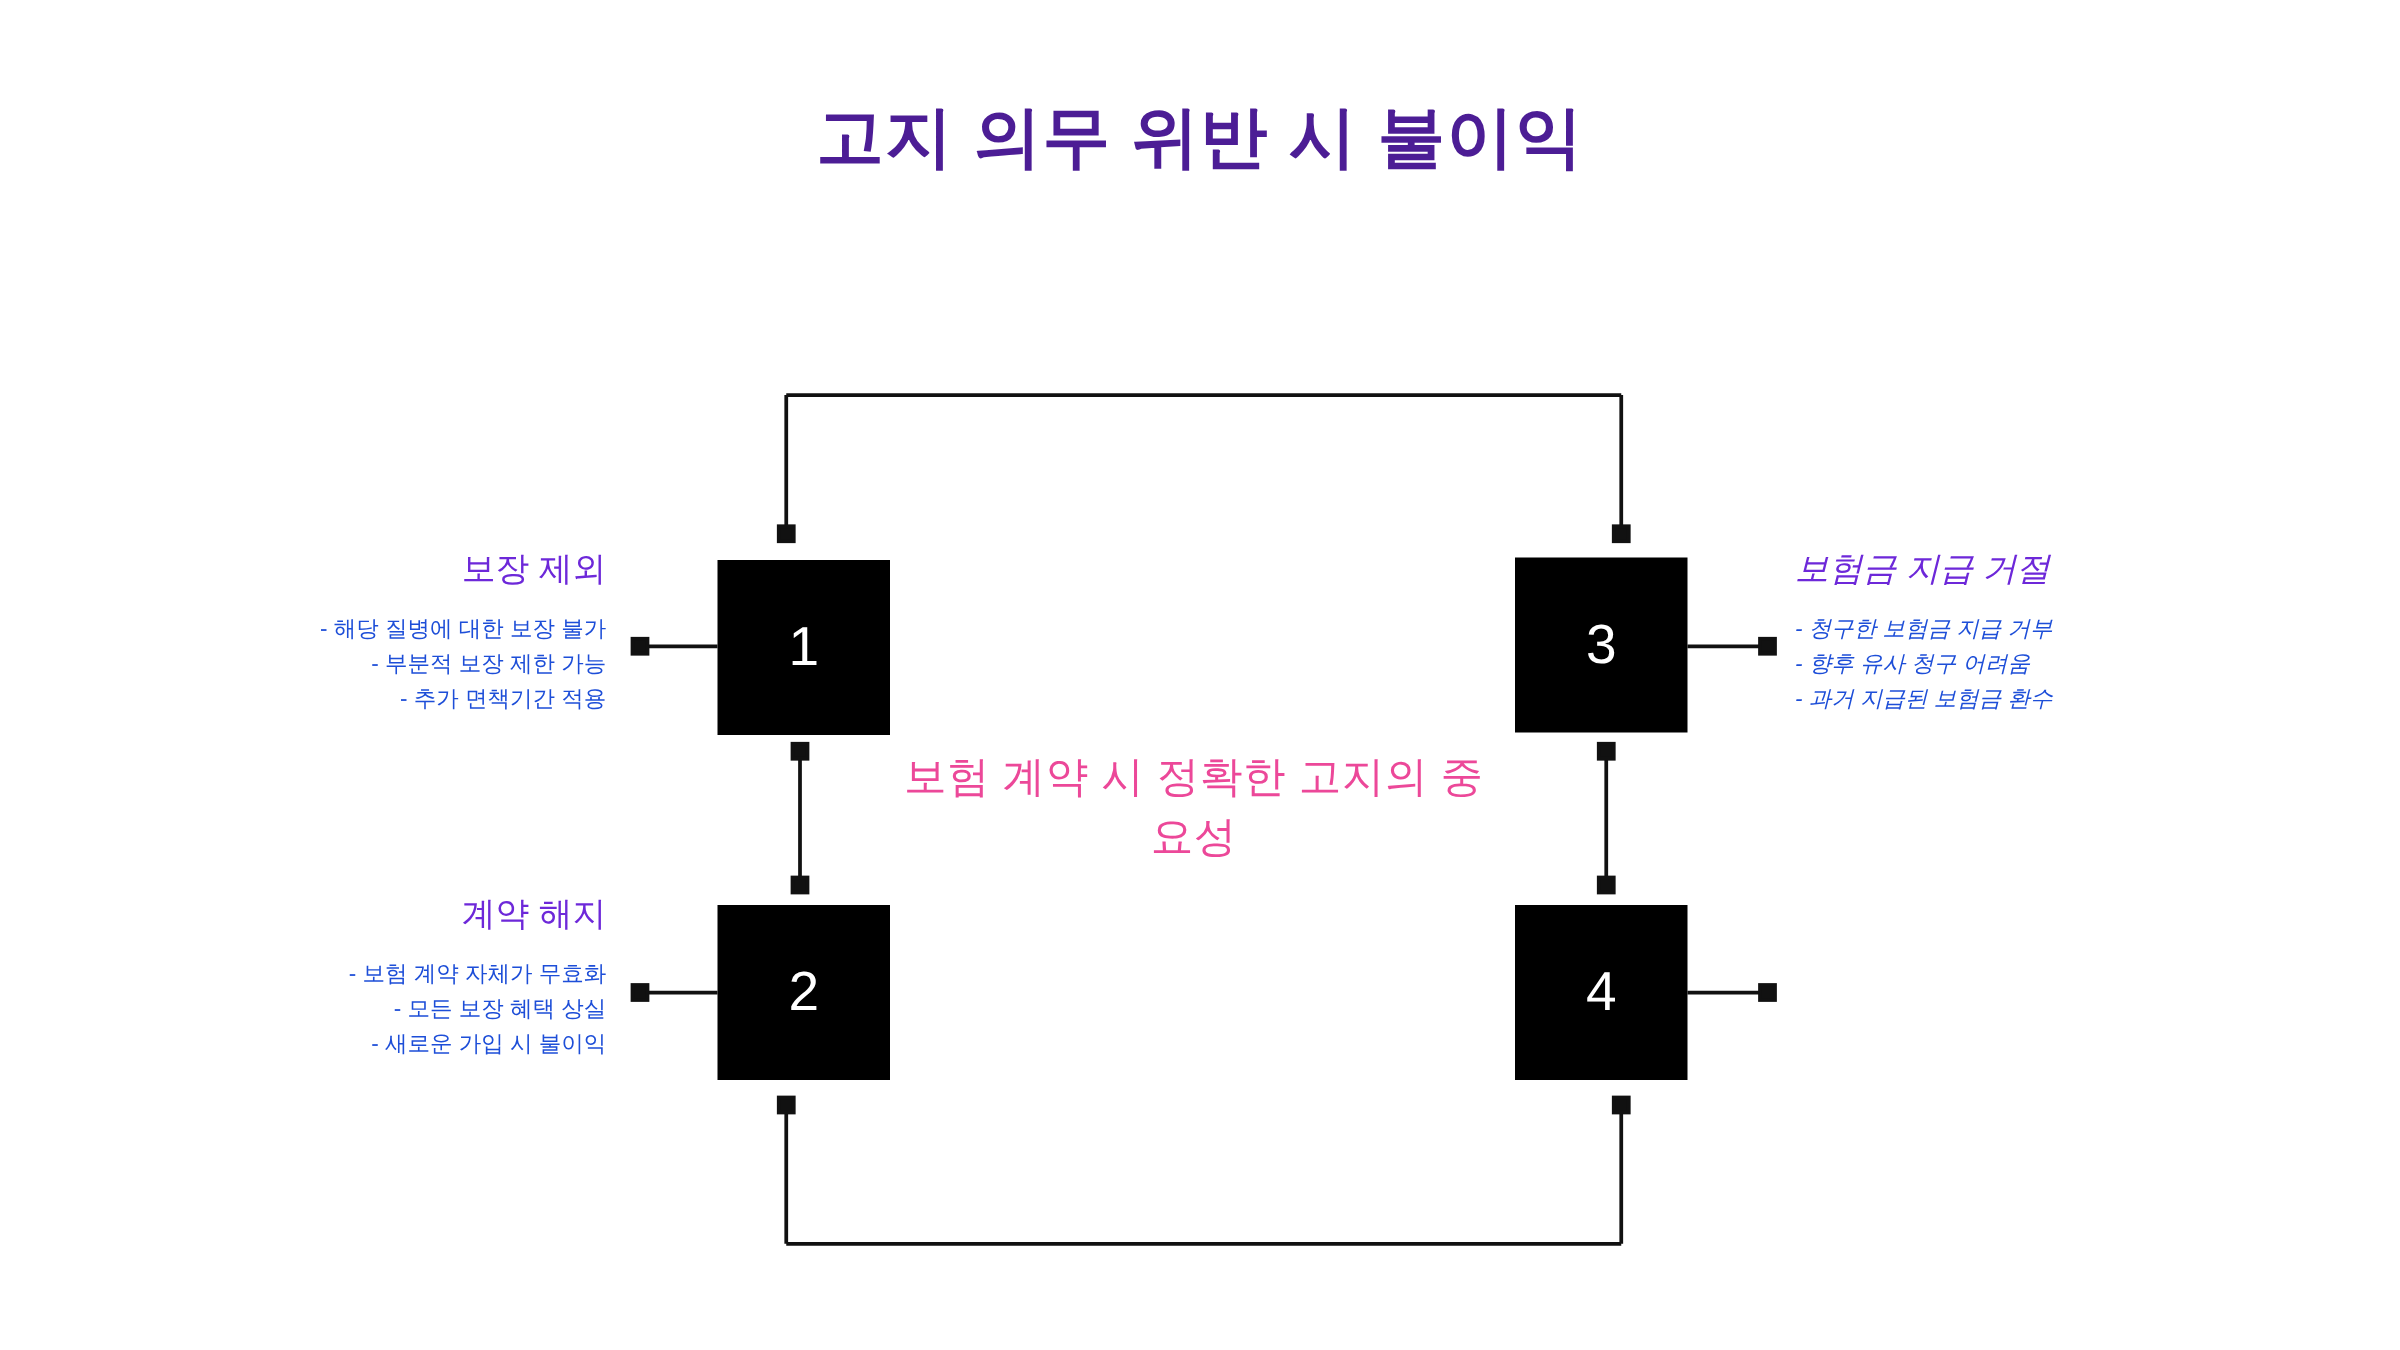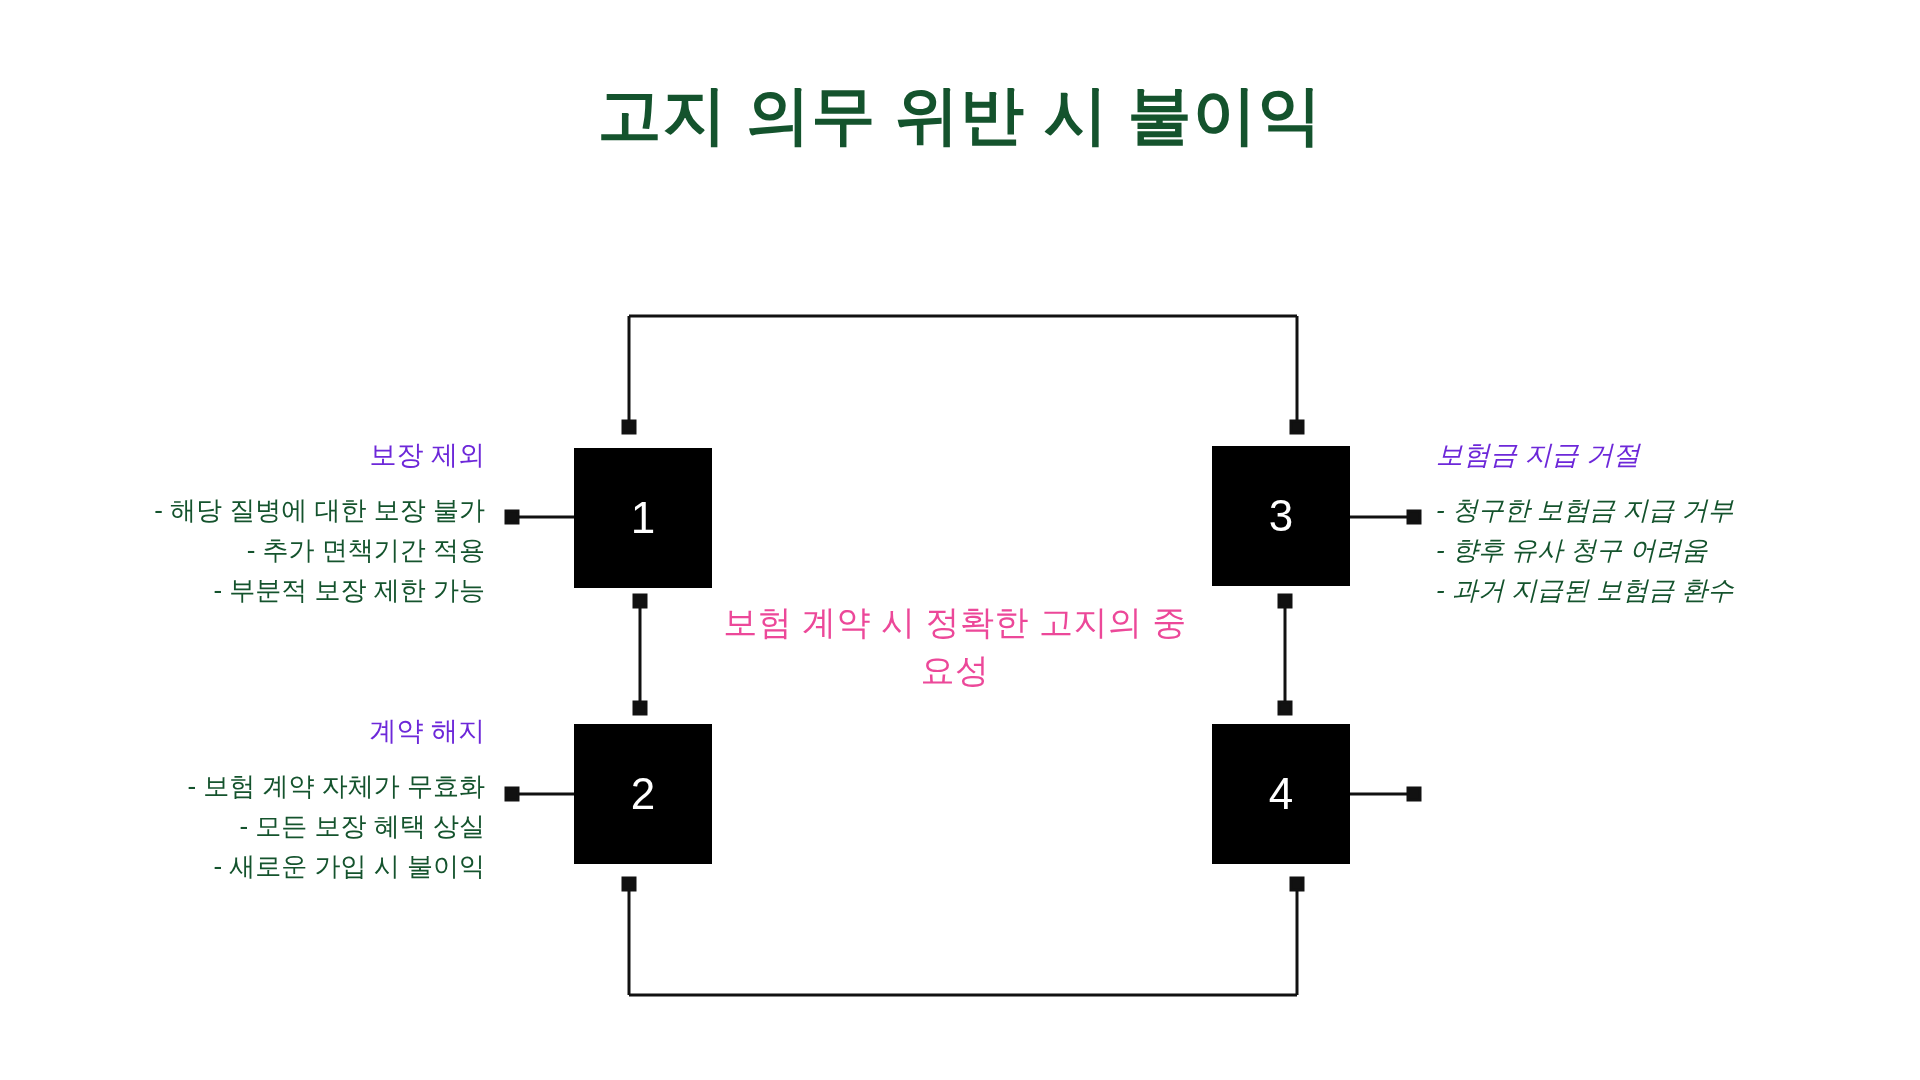--- a/index.html
+++ b/index.html
@@ -23,25 +23,25 @@
     height: 1080px;
   }
 
   
   .page-title {
     position: absolute;
     top: 82px;
     left: 0;
     width: 1920px;
     text-align: center;
-    font-size: 64px;
+    font-size: 54px;
     font-weight: 700;
     letter-spacing: 1px;
     line-height: 1.05;
-    color: #14532d;
+    color: #4c1d95;
     white-space: pre;
   }
 
   
   .connectors {
     position: absolute;
     top: 0;
     left: 0;
     width: 1920px;
     height: 1080px;
@@ -82,24 +82,24 @@
     color: #6d28d9;
     margin: 0 0 18px 0;
     white-space: nowrap;
   }
   .block-bullets {
     margin: 0;
     padding: 0;
     list-style: none;
   }
   .block-bullets li {
-    font-size: 26px;
+    font-size: 18px;
     font-weight: 400;
     line-height: 1.55;
-    color: #14532d;
+    color: #1d4ed8;
     white-space: nowrap;
   }
 
   #block-tl { left: 85px; top: 440px; }
   #block-bl { left: 85px; top: 716px; }
   #block-tr { left: 1436px; top: 440px; }
   #block-br { left: 1436px; top: 716px; }
 
   
   .center-label {
@@ -169,22 +169,22 @@
     <span>3</span>
   </div>
   <div class="node-box" id="node-4">
     <span>4</span>
   </div>
 
   <div class="text-block left" id="block-tl">
     <div class="block-heading">보장 제외</div>
     <ul class="block-bullets">
       <li>- 해당 질병에 대한 보장 불가</li>
+      <li>- 부분적 보장 제한 가능</li>
       <li>- 추가 면책기간 적용</li>
-      <li>- 부분적 보장 제한 가능</li>
     </ul>
   </div>
 
   <div class="text-block left" id="block-bl">
     <div class="block-heading">계약 해지</div>
     <ul class="block-bullets">
       <li>- 보험 계약 자체가 무효화</li>
       <li>- 모든 보장 혜택 상실</li>
       <li>- 새로운 가입 시 불이익</li>
     </ul>

